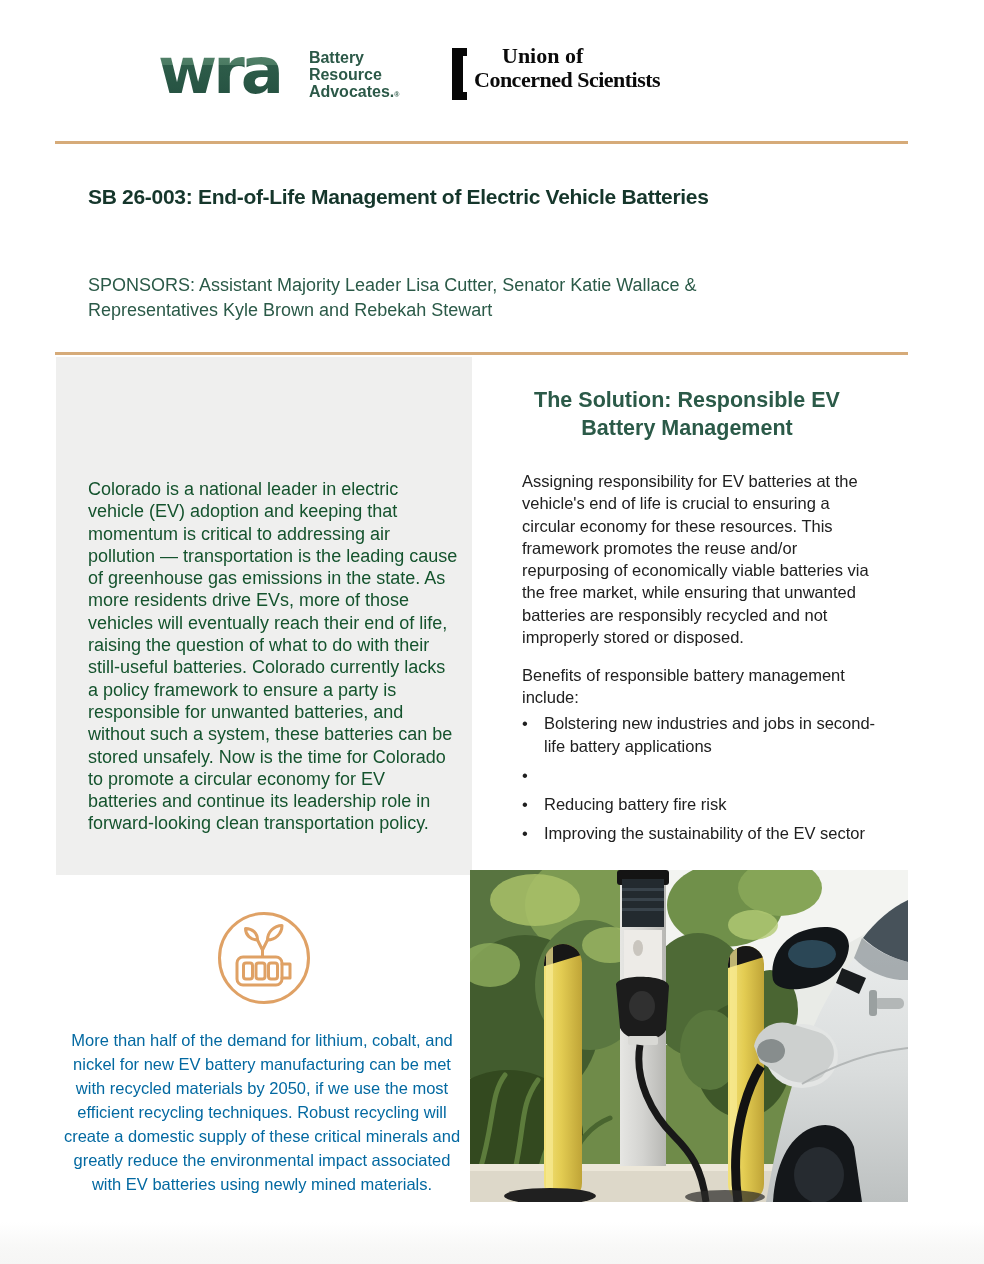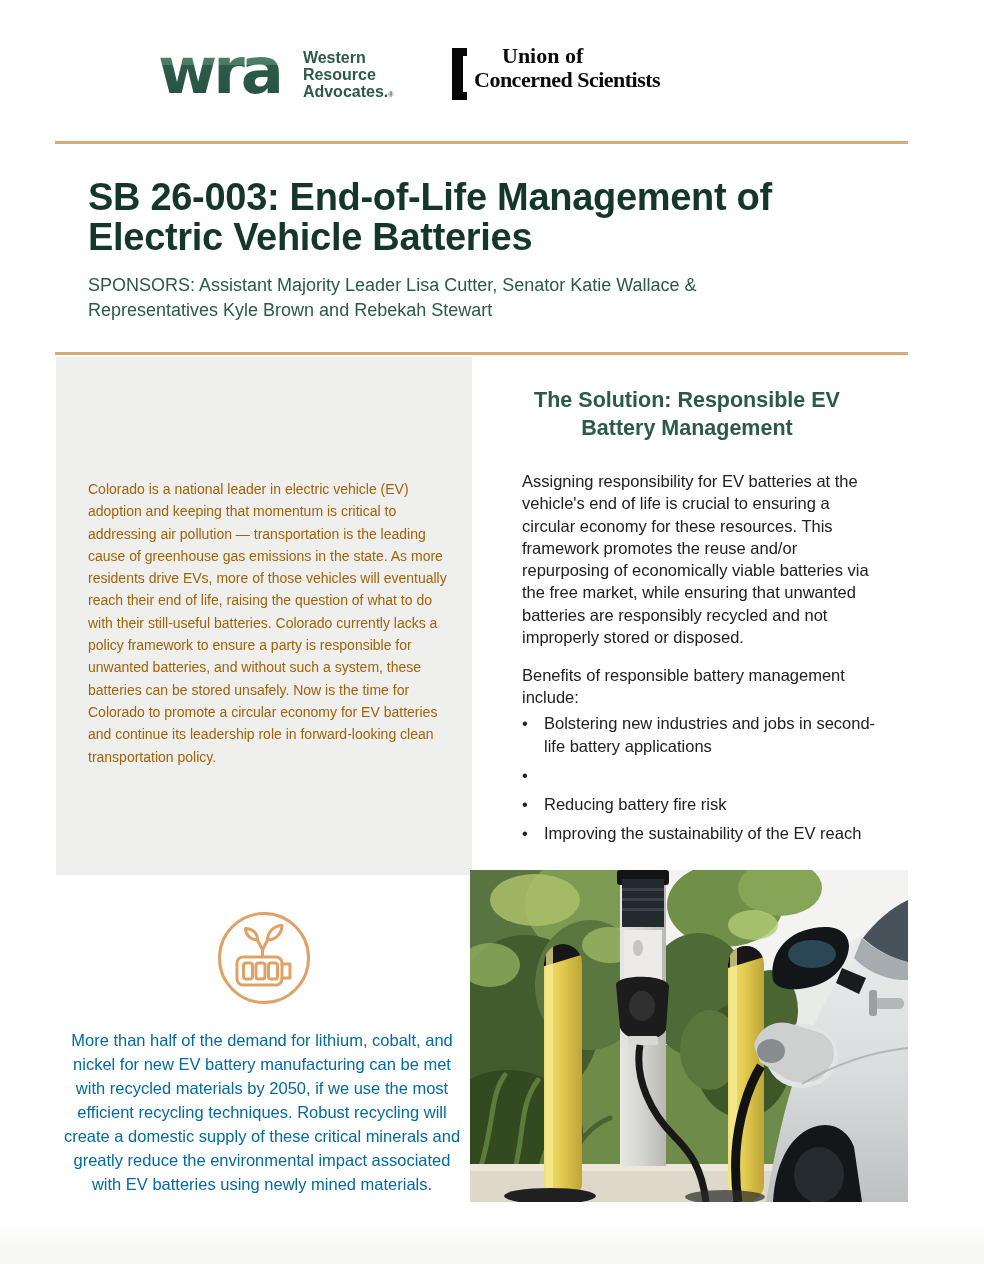--- a/index.html
+++ b/index.html
@@ -4,21 +4,21 @@
 <style>
   * { margin:0; padding:0; box-sizing:border-box; }
   html,body { background:#ffffff; }
   .page {
     position:relative; width:984px; height:1264px; margin:0 auto;
     background:#ffffff; overflow:hidden;
     font-family:"Liberation Sans","DejaVu Sans",sans-serif;
     color:#202020;
   }
   
-  .wra-logo { position:absolute; left:158px; top:42px; display:flex; align-items:flex-start; gap:23px; }
+  .wra-logo { position:absolute; left:158px; top:42px; display:flex; align-items:flex-start; gap:29px; }
   .wra-word {
     font-weight:bold; font-size:64px; line-height:58px; letter-spacing:-4px;
     font-family:"DejaVu Sans","Liberation Sans",sans-serif;
     background:linear-gradient(180deg,#5d8a72 0%,#4a7a62 40%,#2d5c49 40%,#255141 100%);
     -webkit-background-clip:text; background-clip:text;
     -webkit-text-fill-color:transparent; color:#2d5c49;
   }
   .wra-text { margin-top:7px; font-size:16px; line-height:17px; font-weight:bold; color:#2c5948; }
   .wra-reg { font-size:7px; vertical-align:baseline; }
   .ucs-logo { position:absolute; left:452px; top:47px; display:flex; align-items:stretch; }
@@ -28,33 +28,33 @@
   }
   .ucs-text { font-family:"Liberation Serif","DejaVu Serif",serif; color:#0a0a0a; }
   .ucs-top { font-size:22px; font-weight:bold; line-height:17px; margin-left:28px; }
   .ucs-bottom { font-size:22px; font-weight:bold; line-height:32px; letter-spacing:-0.5px; }
   
   .gold-rule { position:absolute; left:55px; width:853px; height:3px; background:#d6ab79; }
   .rule-1 { top:141px; } .rule-2 { top:352px; }
   
   .doc-title {
     position:absolute; left:88px; top:177px; width:750px;
-    font-size:38px; line-height:40px; font-weight:bold; letter-spacing:-0.3px; color:#15362b;
+    font-size:21px; line-height:40px; font-weight:bold; letter-spacing:-0.3px; color:#15362b;
   }
   .sponsors {
     position:absolute; left:88px; top:273px; width:660px;
     font-size:18px; line-height:25px; font-weight:normal; color:#2b5a48;
   }
   
   .gray-panel { position:absolute; left:56px; top:357px; width:416px; height:518px; background:#efefee; }
   .col-heading { font-size:21.5px; line-height:28px; font-weight:bold; color:#2b5a48; }
   .problem-heading { position:absolute; left:88px; top:381px; width:352px; }
   .problem-body {
     position:absolute; left:88px; top:478px; width:370px;
-    font-size:14px; line-height:22.3px; color:#a16207;
+    font-size:18px; line-height:22.3px; color:#14532d;
   }
   .solution-heading { position:absolute; left:522px; top:386px; width:330px;text-align:center; }
   .solution-body {
     position:absolute; left:522px; top:470px; width:358px;
     font-size:16.5px; line-height:22.3px; color:#202020;
   }
   .benefits-intro {
     position:absolute; left:522px; top:664px; width:358px;
     font-size:16.5px; line-height:22.3px; color:#202020;
   }
@@ -81,21 +81,21 @@
   }
 </style>
 </head>
 <body>
 
 <div class="page">
 
   <div class="wra-logo">
     <div class="wra-word">wra</div>
     <div class="wra-text">
-      <div>Western</div>
+      <div>Battery</div>
       <div>Resource</div>
       <div><span>Advocates.</span><span class="wra-reg">®</span></div>
     </div>
   </div>
 
   <div class="ucs-logo">
     <div class="ucs-bracket"></div>
     <div class="ucs-text">
       <div class="ucs-top">Union of</div>
       <div class="ucs-bottom">Concerned Scientists</div>
@@ -122,21 +122,21 @@
       </li>
     <li class="benefit-item">
         <span class="bullet-dot">•</span>
       </li>
     <li class="benefit-item">
         <span class="bullet-dot">•</span>
         <span>Reducing battery fire risk</span>
       </li>
     <li class="benefit-item">
         <span class="bullet-dot">•</span>
-        <span>Improving the sustainability of the EV reach</span>
+        <span>Improving the sustainability of the EV sector</span>
       </li>
   </ul>
 
   <div class="battery-leaf-circle">
     <svg width="92" height="92" viewBox="0 0 92 92">
       <g stroke="#dfa165" stroke-width="3" fill="none" stroke-linecap="round" stroke-linejoin="round">
         <rect x="19" y="45" width="45" height="28" rx="6"></rect>
         <path d="M64,52 h8 v14 h-8"></path>
         <rect x="25.5" y="51" width="9" height="16" rx="2.5"></rect>
         <rect x="38" y="51" width="9" height="16" rx="2.5"></rect>

